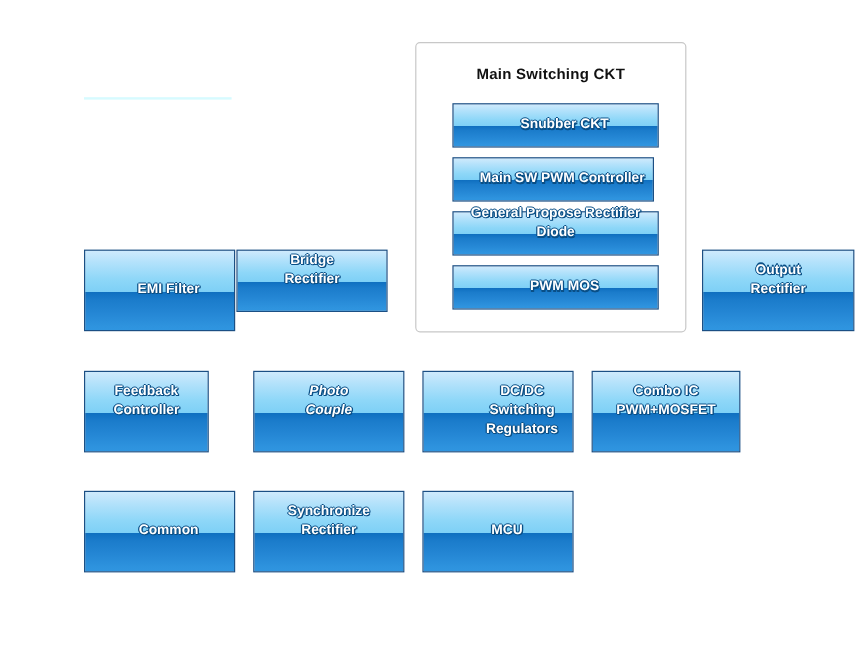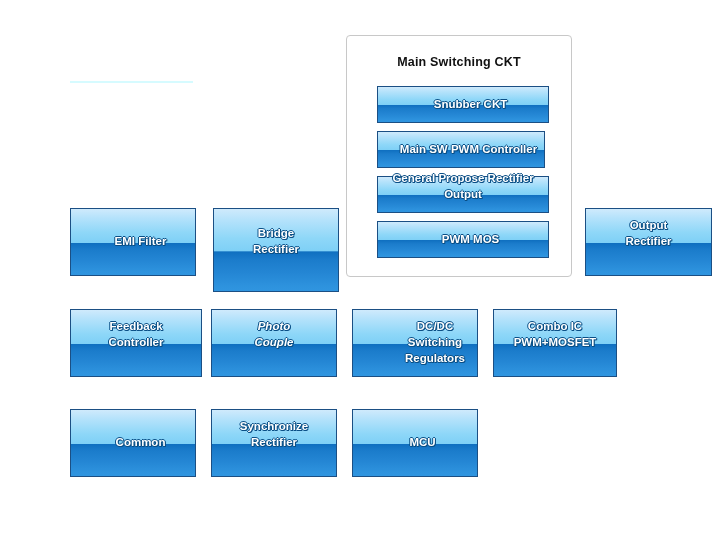--- a/index.html
+++ b/index.html
@@ -86,37 +86,37 @@
   </div>
 
 <div class="blk shift1" style="left: 357px; top: 86px; width: 172px; height: 37px;">
       <div class="lbl wide">Snubber CKT</div>
     </div>
     <div class="blk shift1" style="left: 357px; top: 131px; width: 168px; height: 37px;">
       <div class="lbl wide">Main SW PWM Controller</div>
     </div>
     <div class="blk shift2" style="left: 357px; top: 176px; width: 172px; height: 37px;">
       <div class="lbl">General Propose Rectifier
-Output</div>
+Diode</div>
     </div>
     <div class="blk shift1" style="left: 357px; top: 221px; width: 172px; height: 37px;">
       <div class="lbl wide">PWM MOS</div>
     </div>
     <div class="blk shift1" style="left: 50px; top: 208px; width: 126px; height: 68px;">
       <div class="lbl wide">EMI Filter</div>
     </div>
-    <div class="blk shift2" style="left: 193px; top: 208px; width: 126px; height: 84px;">
+    <div class="blk shift2" style="left: 177px; top: 208px; width: 126px; height: 52px;">
       <div class="lbl">Bridge
 Rectifier</div>
     </div>
     <div class="blk shift2" style="left: 565px; top: 208px; width: 127px; height: 68px;">
       <div class="lbl">Output
 Rectifier</div>
     </div>
-    <div class="blk shift2" style="left: 50px; top: 309px; width: 132px; height: 68px;">
+    <div class="blk shift2" style="left: 50px; top: 309px; width: 104px; height: 68px;">
       <div class="lbl">Feedback
 Controller</div>
     </div>
     <div class="blk shift2" style="left: 191px; top: 309px; width: 126px; height: 68px; font-style: italic;">
       <div class="lbl">Photo
 Couple</div>
     </div>
     <div class="blk shift3" style="left: 332px; top: 309px; width: 126px; height: 68px; padding-left: 40px;">
       <div class="lbl">DC/DC
 Switching

